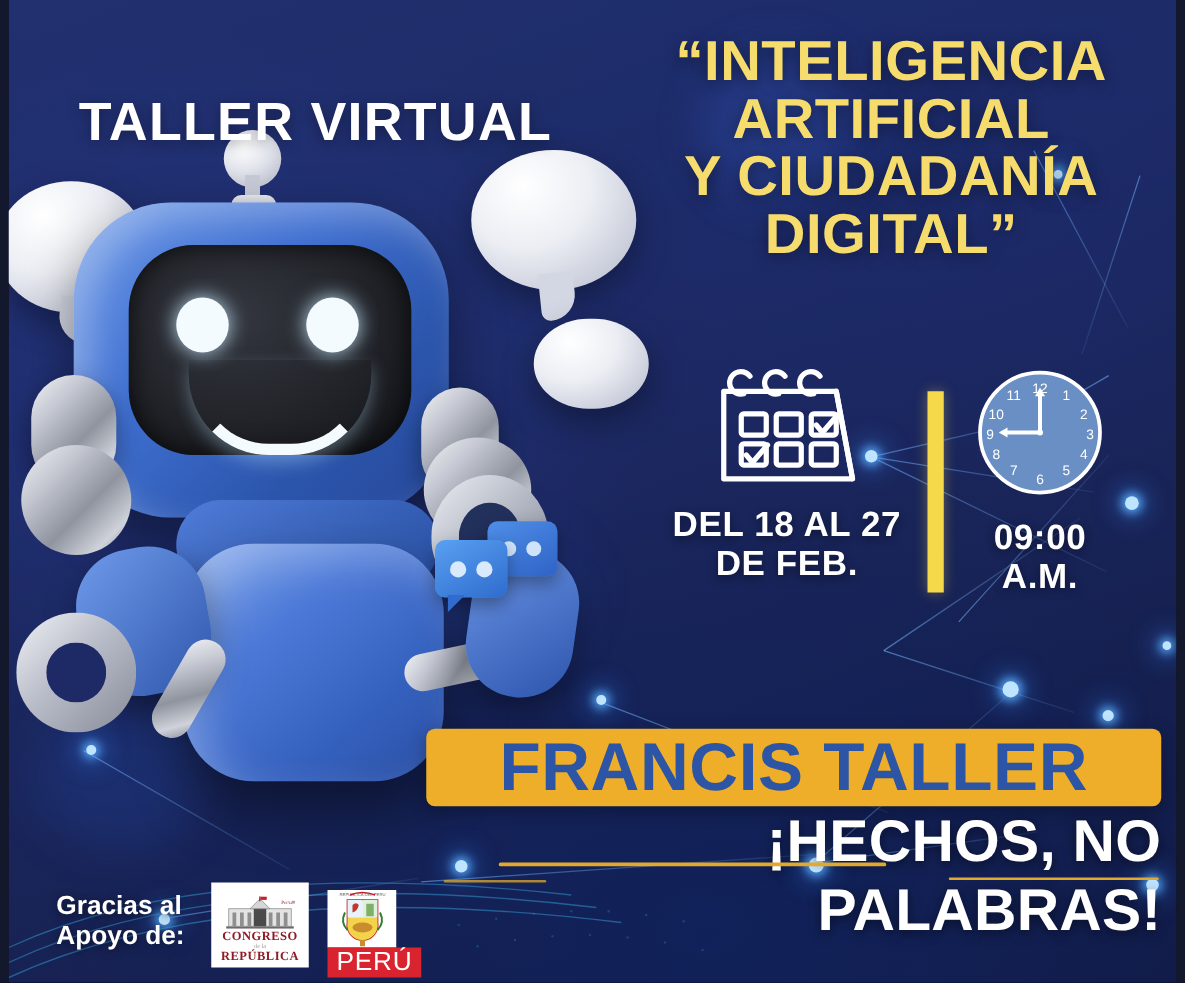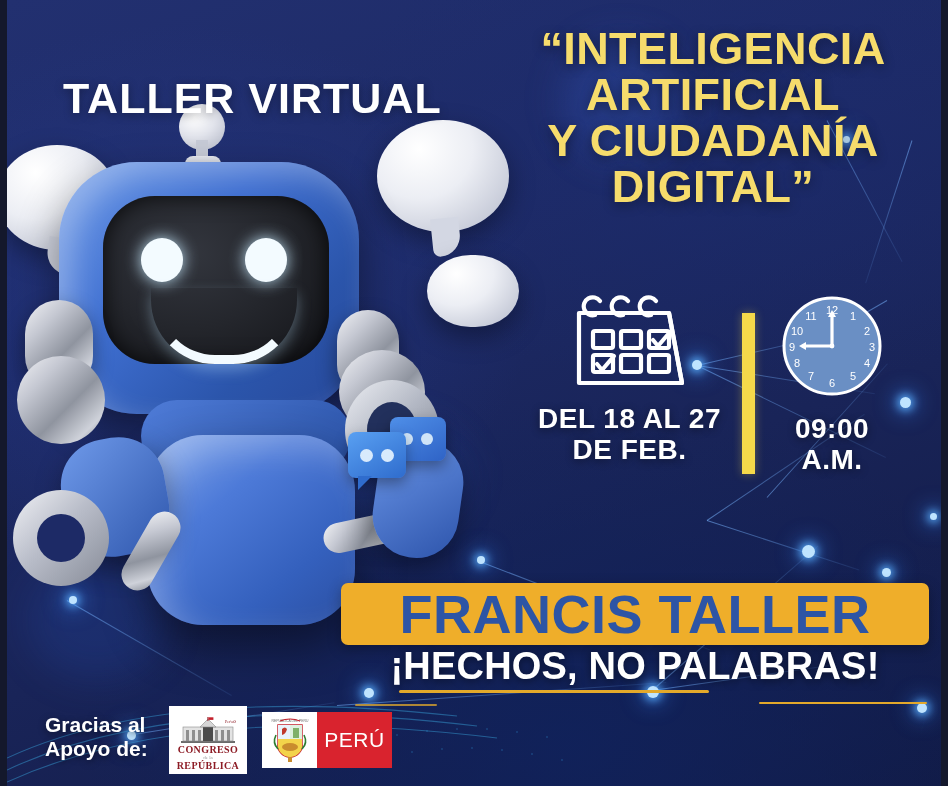--- a/index.html
+++ b/index.html
@@ -45,39 +45,39 @@
     box-shadow:0 0 10px rgba(245,217,74,.35);}
 
   
   .namebar{
     position:absolute;left:334px;top:583px;width:588px;height:62px;background:#EFAE2A;
     border-radius:7px;display:flex;align-items:center;justify-content:center;
     box-shadow:0 4px 14px rgba(0,0,0,.3);
   }
   .namebar span{color:#2D55A5;font-size:54px;font-weight:bold;letter-spacing:.5px;line-height:1;}
   .slogan{
-    position:absolute;left:334px;top:645px;width:588px;text-align:center;
-    color:#fff;font-size:38px;font-weight:bold;letter-spacing:.2px;
+    position:absolute;left:334px;top:645px;width:588px;text-align:right;
+    color:#fff;font-size:47px;font-weight:bold;letter-spacing:.2px;
     text-shadow:0 2px 9px rgba(0,0,0,.5);
   }
   .goldline{position:absolute;background:#E3A92B;height:3px;border-radius:2px;}
 
   
   .thanks{position:absolute;left:38px;top:713px;color:#fff;font-size:21px;font-weight:bold;
     line-height:1.15;text-shadow:0 2px 7px rgba(0,0,0,.5);}
   .congreso{
     position:absolute;left:162px;top:706px;width:78px;height:68px;background:#fff;
     display:flex;flex-direction:column;align-items:center;justify-content:flex-end;padding-bottom:3px;
     box-sizing:border-box;
   }
   .c-bld{width:56px;height:26px;margin-bottom:1px;position:relative;}
   .c-name{color:#8d1c25;font-family:"Liberation Serif",serif;font-size:10px;font-weight:bold;
     letter-spacing:.4px;line-height:1.12;text-align:center;}
   .c-de{color:#9a9a9a;font-family:"Liberation Serif",serif;font-size:5px;line-height:1;}
-  .pcm{position:absolute;left:255px;top:712px;height:56px;display:flex;align-items:stretch;}
+  .pcm{position:absolute;left:255px;top:712px;height:56px;display:flex;align-items:stretch;flex-direction:column;}
   .pcm-shield{width:55px;background:#fff;display:flex;align-items:center;justify-content:center;}
   .pcm-peru{width:75px;background:#D9232E;display:flex;align-items:center;justify-content:center;
     color:#fff;font-size:21px;letter-spacing:.6px;}
   .pcm-txt{background:#595959;color:#e9e9e9;font-size:13.5px;line-height:1.3;
     display:flex;flex-direction:column;justify-content:center;padding:0 13px;white-space:nowrap;}
 
   
   .robot{position:absolute;left:0;top:100px;width:470px;height:560px;}
   .bubble{position:absolute;border-radius:50%;
     background:radial-gradient(ellipse at 32% 26%,#ffffff 0%,#eceef4 42%,#c9cdda 78%,#a8adbe 100%);

